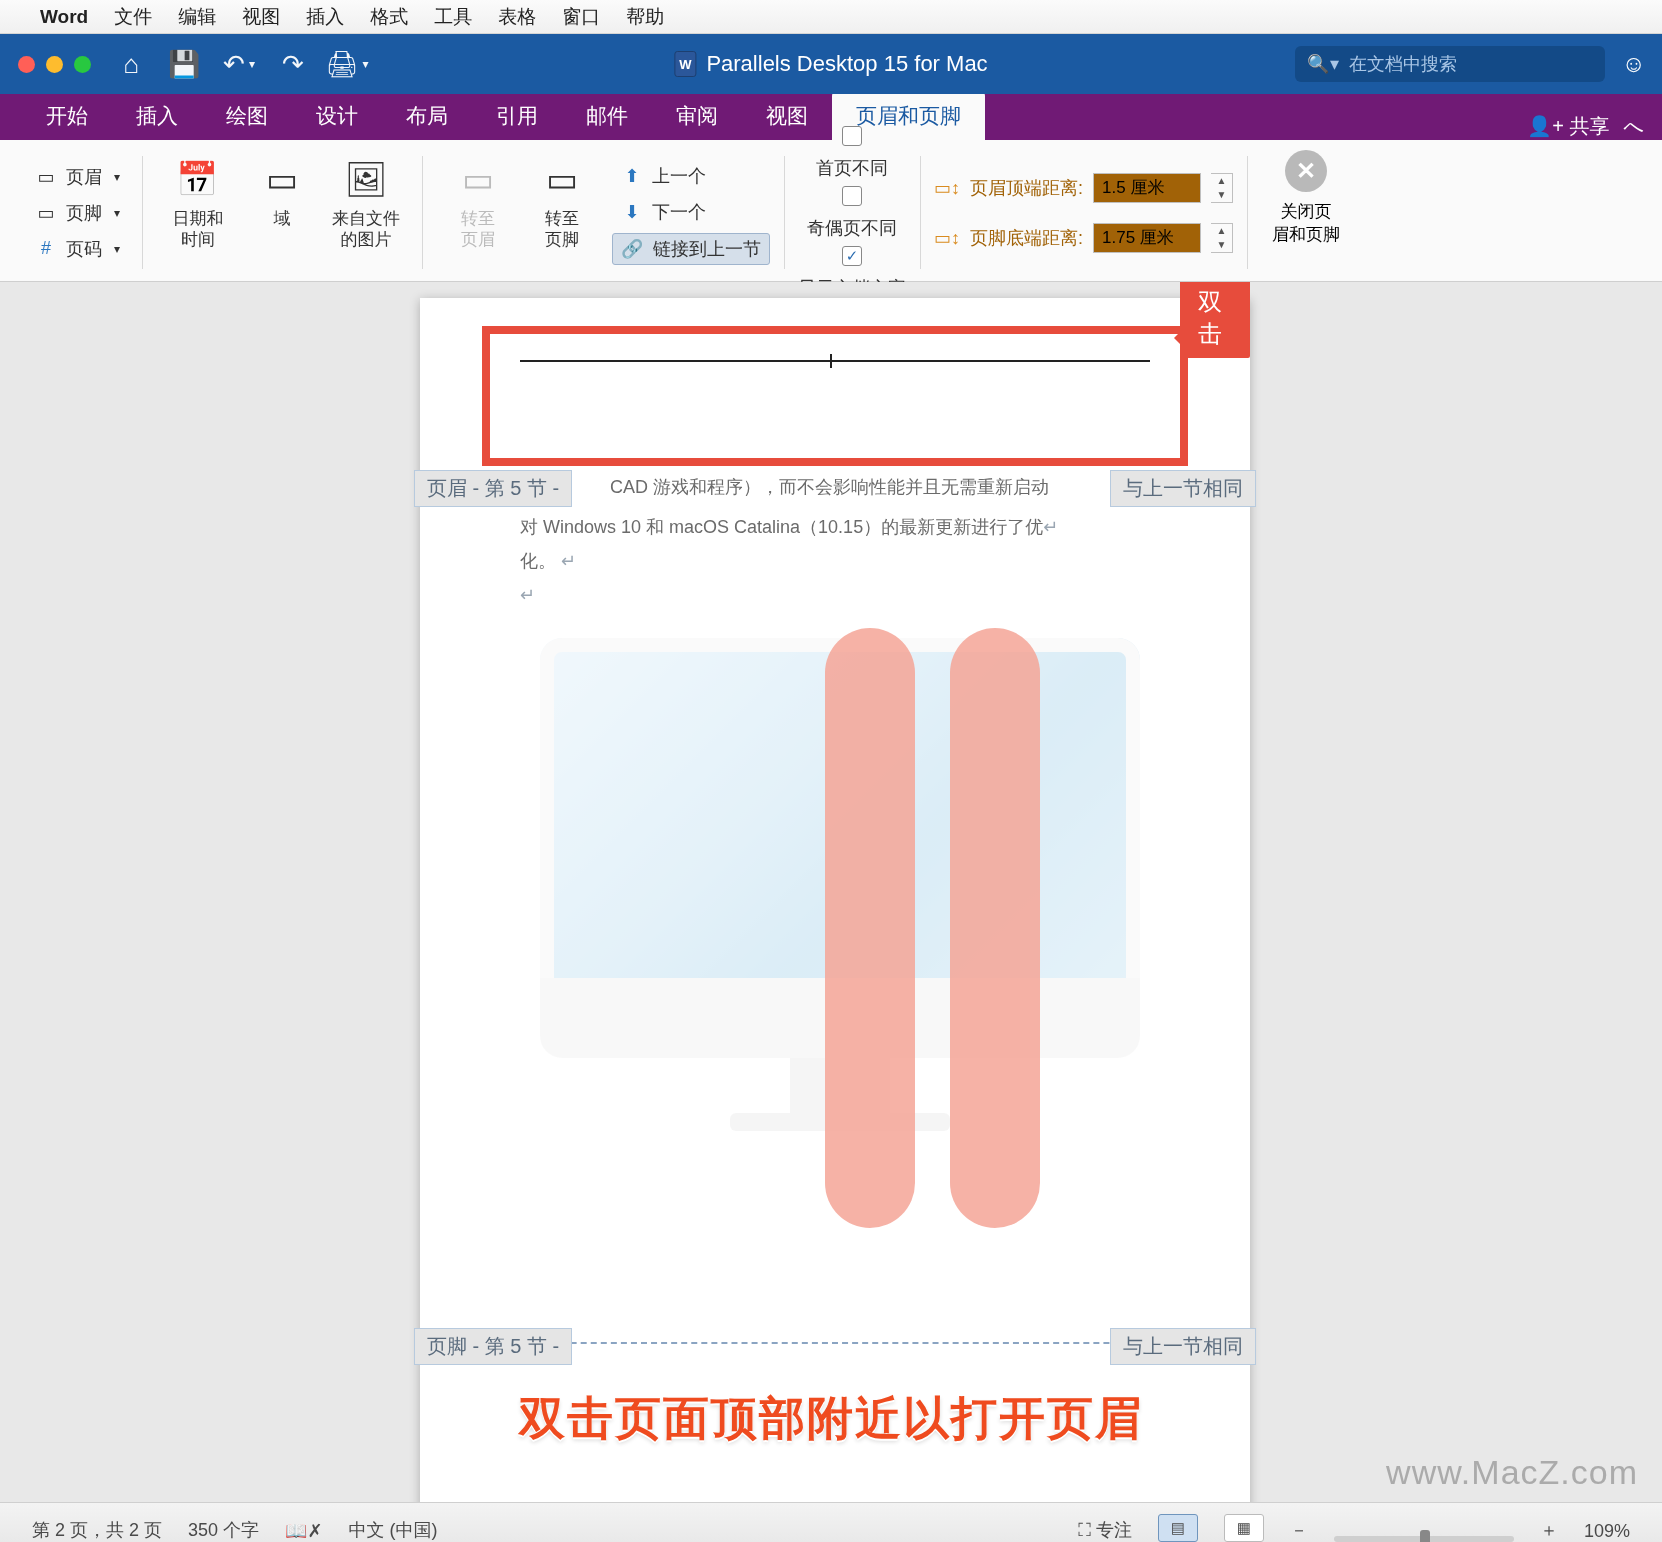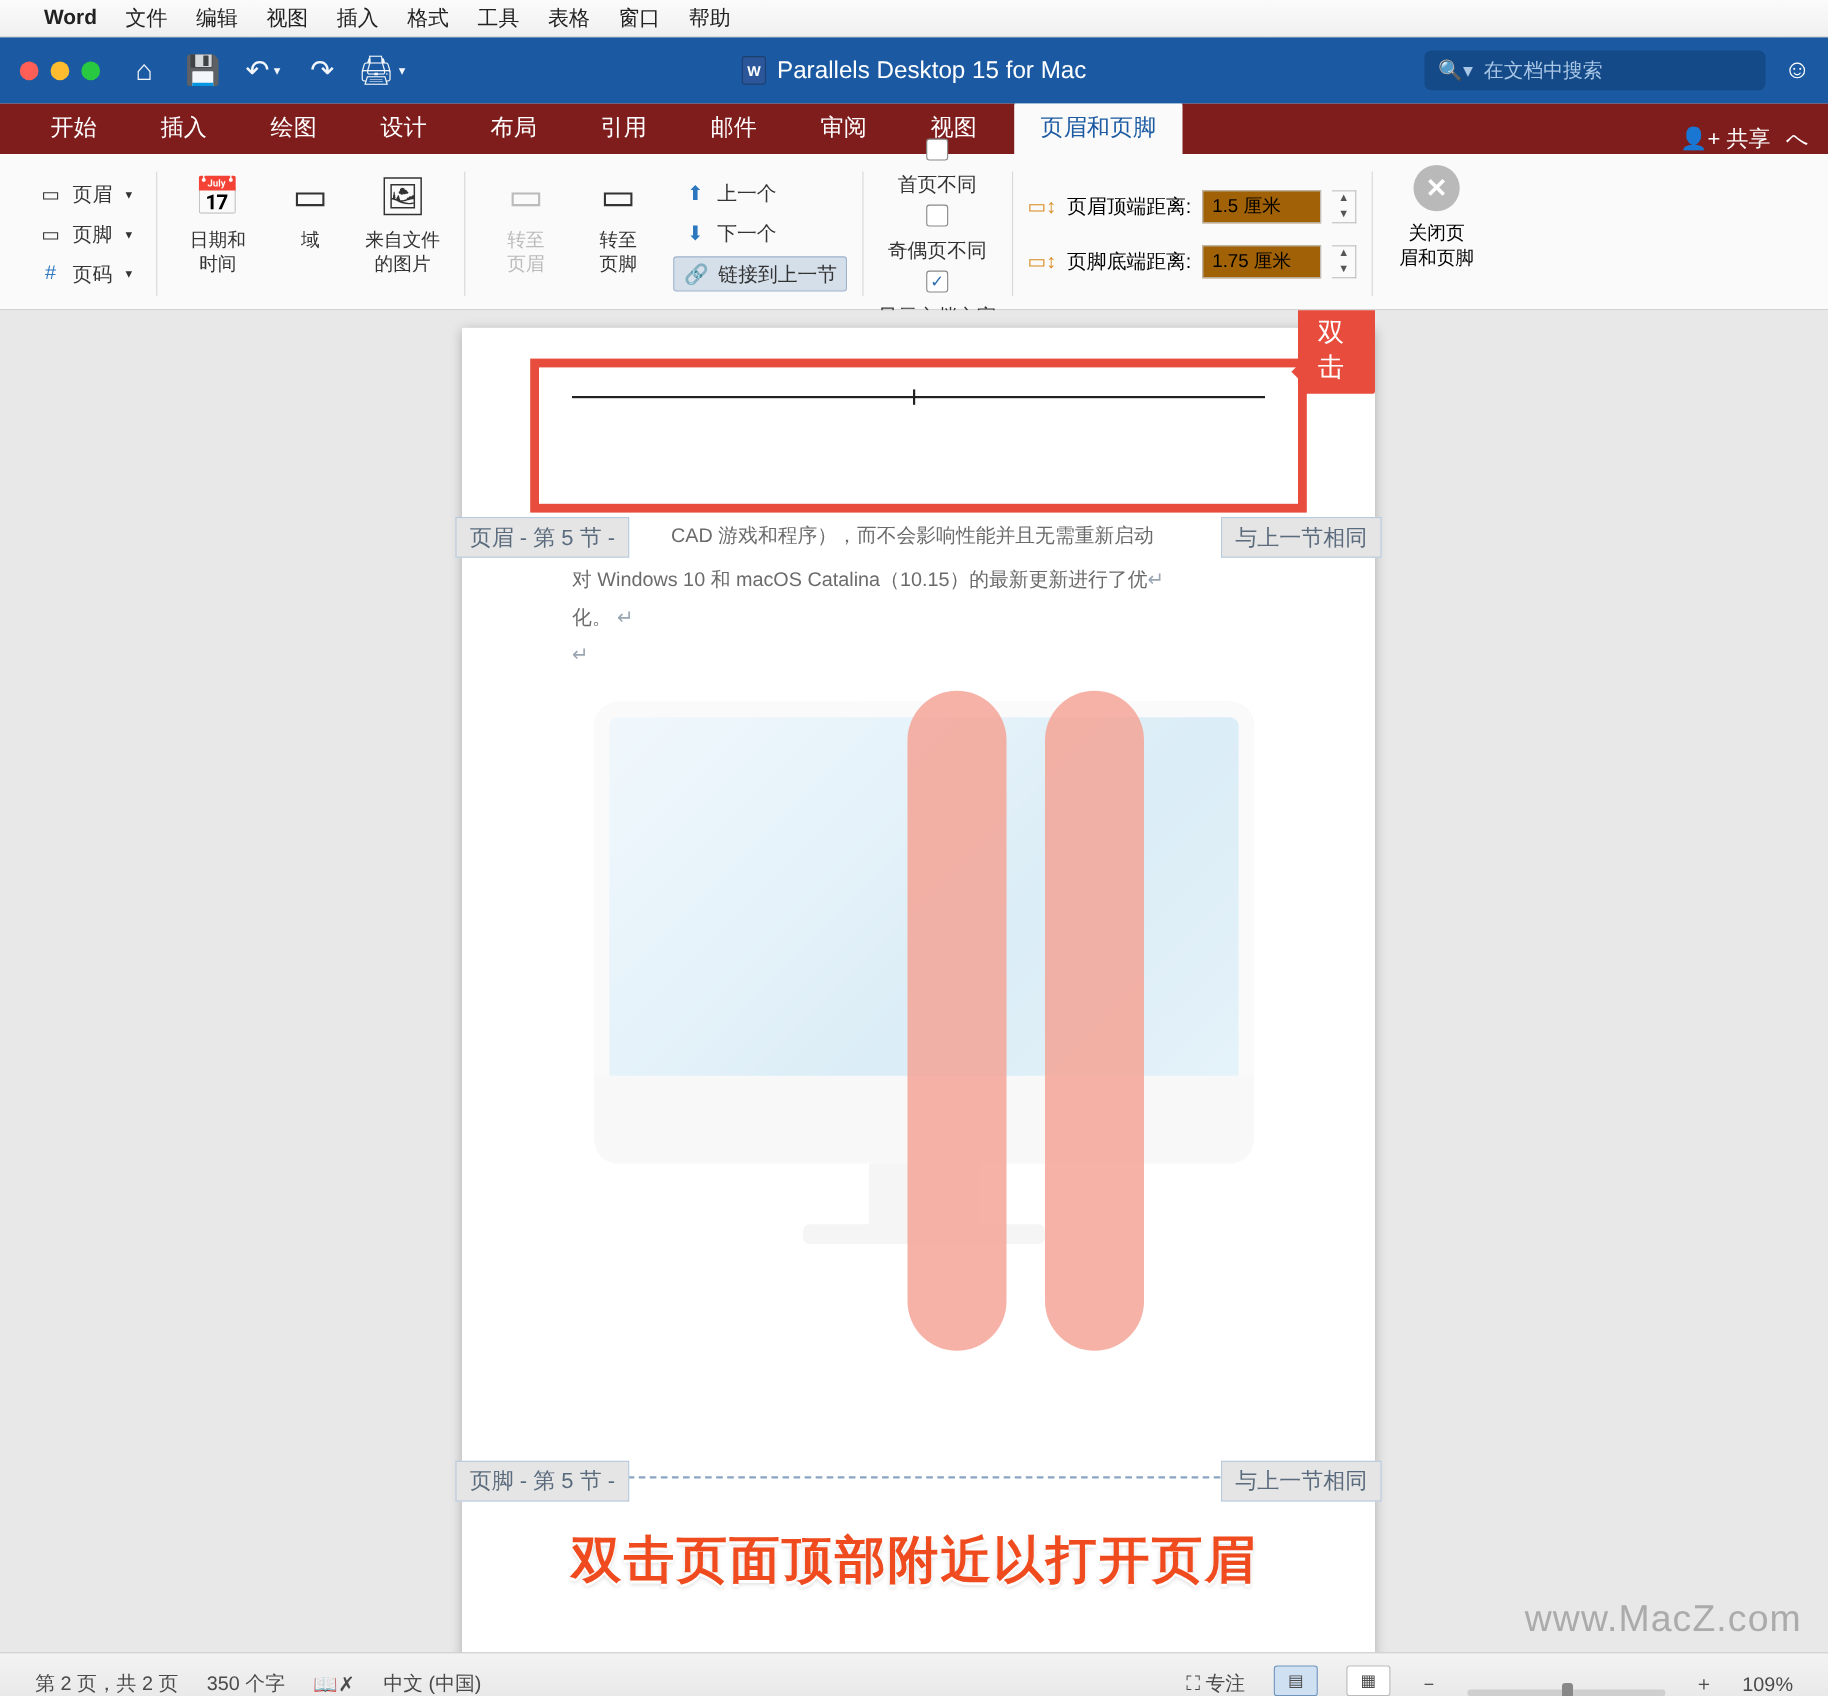--- a/index.html
+++ b/index.html
@@ -17,40 +17,40 @@
   .traffic span { width: 17px; height: 17px; border-radius: 50%; display: inline-block; }
   .traffic .r { background: #ff5f57; } .traffic .y { background: #febc2e; } .traffic .g { background: #28c840; }
   .qat { display: flex; align-items: center; gap: 18px; }
   .qat .ico { width: 36px; height: 36px; display: flex; align-items: center; justify-content: center; font-size: 26px; color: #fff; opacity: .95; border-radius: 4px; }
   .title-center { position: absolute; left: 50%; transform: translateX(-50%); display: flex; align-items: center; gap: 10px; font-size: 22px; }
   .title-center .docico { width: 22px; height: 26px; background: #2b579a; border-radius: 3px; display: flex; align-items: center; justify-content: center; font-size: 13px; font-weight: 700; color: #fff; border: 1px solid #1d3f70; }
   .search-box { margin-left: auto; margin-right: 16px; background: #134a87; border-radius: 6px; width: 310px; height: 36px; display: flex; align-items: center; padding: 0 12px; color: #a9c6e6; font-size: 18px; gap: 10px; }
   .right-icons { display: flex; gap: 18px; margin-right: 16px; font-size: 24px; }
 
   
-  .ribbon-tabs { height: 46px; background: #7f1d1d; display: flex; align-items: flex-end; padding-left: 22px; gap: 10px; }
+  .ribbon-tabs { height: 46px; background: #701a75; display: flex; align-items: flex-end; padding-left: 22px; gap: 0; }
   .ribbon-tabs .tab { color: #fff; font-size: 21px; padding: 10px 24px 10px; cursor: default; }
   .ribbon-tabs .tab.active { background: #fafafa; color: #1b5aa2; border-radius: 4px 4px 0 0; font-weight: 500; }
   .ribbon-tabs .right { margin-left: auto; display: flex; align-items: center; gap: 14px; padding-right: 18px; color: #fff; font-size: 20px; }
 
   
   .ribbon { height: 142px; background: #fafafa; border-bottom: 1px solid #cfcfcf; display: flex; align-items: stretch; padding: 10px 12px 6px; gap: 0; }
   .group { display: flex; align-items: stretch; padding: 0 14px; position: relative; }
   .group + .group::before { content: ''; position: absolute; left: 0; top: 6px; bottom: 6px; width: 1px; background: #d8d8d8; }
   .vstack { display: flex; flex-direction: column; gap: 6px; justify-content: center; }
   .bigbtn { display: flex; flex-direction: column; align-items: center; justify-content: flex-start; gap: 6px; width: 84px; padding-top: 6px; font-size: 17px; color: #333; text-align: center; line-height: 1.25; }
   .bigbtn.disabled { color: #bbb; }
   .bigbtn .bicon { width: 46px; height: 46px; display: flex; align-items: center; justify-content: center; font-size: 34px; }
   .smbtn { display: flex; align-items: center; gap: 8px; font-size: 18px; color: #333; padding: 3px 8px; border-radius: 3px; }
   .smbtn.pressed { background: #d5dfea; border: 1px solid #9fb4cd; }
   .smbtn .sicon { width: 24px; height: 24px; display: inline-flex; align-items: center; justify-content: center; font-size: 18px; }
   .chk { display: flex; align-items: center; gap: 10px; font-size: 18px; color: #333; flex-direction: column; }
   .chk .box { width: 20px; height: 20px; border: 1px solid #888; border-radius: 3px; background: #fff; display: inline-flex; align-items: center; justify-content: center; font-size: 15px; color: #2b6cb0; }
   .spin { display: flex; align-items: center; gap: 10px; font-size: 18px; }
-  .spin .lbl { color: #000000; }
+  .spin .lbl { color: #a16207; }
   .spin .val { width: 108px; height: 30px; border: 1px solid #bfbfbf; background: #a16207; padding: 2px 8px; font-size: 17px; display: flex; align-items: center; }
   .spin .ud { width: 22px; height: 30px; border: 1px solid #bfbfbf; border-left: none; display: flex; flex-direction: column; }
   .spin .ud span { flex: 1; display: flex; align-items: center; justify-content: center; font-size: 10px; color: #555; }
   .closehf { display: flex; flex-direction: column; align-items: center; gap: 8px; width: 90px; }
   .closehf .circ { width: 42px; height: 42px; border-radius: 50%; background: #b9b9b9; color: #fff; display: flex; align-items: center; justify-content: center; font-size: 24px; font-weight: 700; }
 
   
   .doc-area { position: absolute; top: 282px; left: 0; right: 0; bottom: 40px; background: #e8e8e8; overflow: hidden; }
   .page { position: absolute; left: 420px; top: 16px; width: 830px; height: 1497px; background: #fff; box-shadow: 0 2px 10px rgba(0,0,0,.25); }
 

